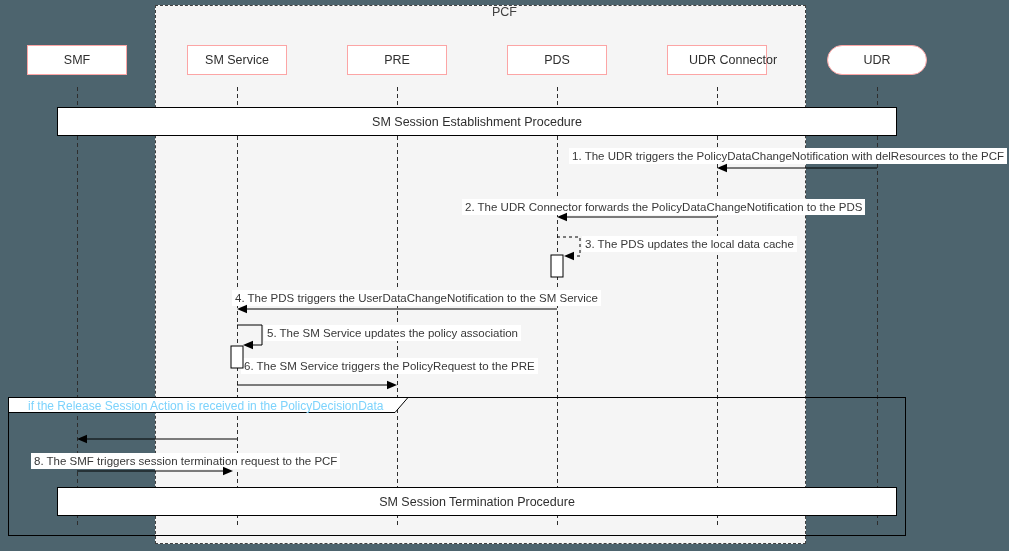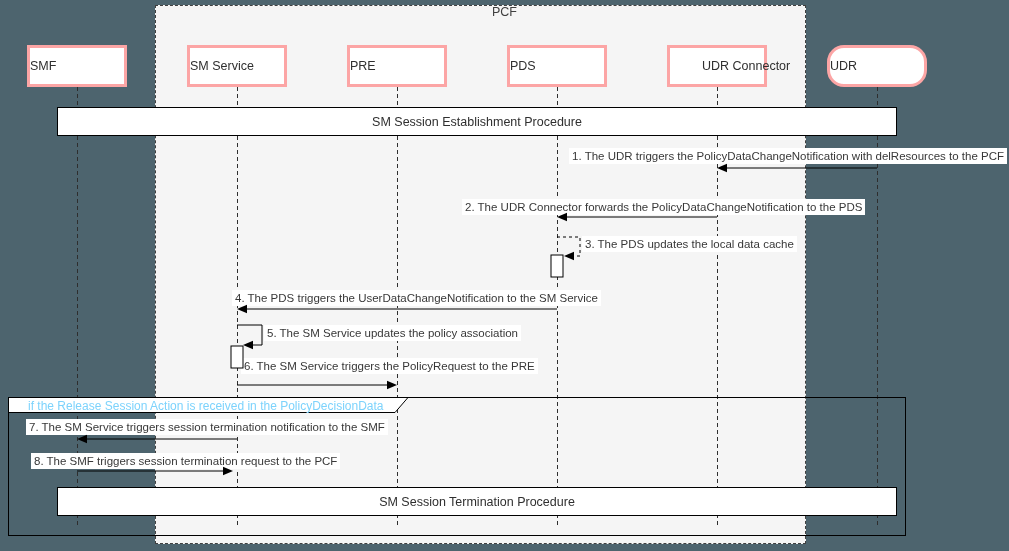--- a/index.html
+++ b/index.html
@@ -29,26 +29,26 @@
   }
   .svg-layer {
     position: absolute;
     left: 0; top: 0;
     width: 1009px; height: 551px;
     pointer-events: none;
   }
   .actor-box {
     position: absolute;
     top: 45px;
-    width: 100px; height: 42px;
+    width: 100px; height: 30px;
     background: #ffffff;
-    border: 3px solid #fca5a5;
+    border: 1px solid #fca5a5;
     display: flex;
     align-items: center;
-    justify-content: flex-start;
+    justify-content: center;
     font-size: 12.5px;
     color: #2f2f2f;
     white-space: nowrap;
   }
   #actor-smf          { left: 27px; }
   #actor-sm-service   { left: 187px; }
   #actor-pre          { left: 347px; }
   #actor-pds          { left: 507px; }
   #actor-udr-connector{ left: 667px; padding-left: 32px; }
   #actor-udr          { left: 827px; border-radius: 17px; }
@@ -149,21 +149,20 @@
 
   <div id="condition-frame"></div>
   <div id="frame-label-text">if the Release Session Action is received in the PolicyDecisionData</div>
 
   <div class="msg-label" id="msg-1">1. The UDR triggers the PolicyDataChangeNotification with delResources to the PCF</div>
   <div class="msg-label" id="msg-2">2. The UDR Connector forwards the PolicyDataChangeNotification to the PDS</div>
   <div class="msg-label" id="msg-3">3. The PDS updates the local data cache</div>
   <div class="msg-label" id="msg-4">4. The PDS triggers the UserDataChangeNotification to the SM Service</div>
   <div class="msg-label" id="msg-5">5. The SM Service updates the policy association</div>
   <div class="msg-label" id="msg-6">6. The SM Service triggers the PolicyRequest to the PRE</div>
-  <div class="msg-label" id="msg-7">7. The SM Service triggers session termination notification to the SMF</div>
   <div class="msg-label" id="msg-8">8. The SMF triggers session termination request to the PCF</div>
 
   <svg class="svg-layer">
 
     <line class="arrow-line" x1="877" y1="168" x2="726" y2="168"></line>
     <polygon class="arrow-head" points="717,168 727,163.8 727,172.2"></polygon>
 
     <line class="arrow-line" x1="717" y1="217" x2="566" y2="217"></line>
     <polygon class="arrow-head" points="557,217 567,212.8 567,221.2"></polygon>
 

